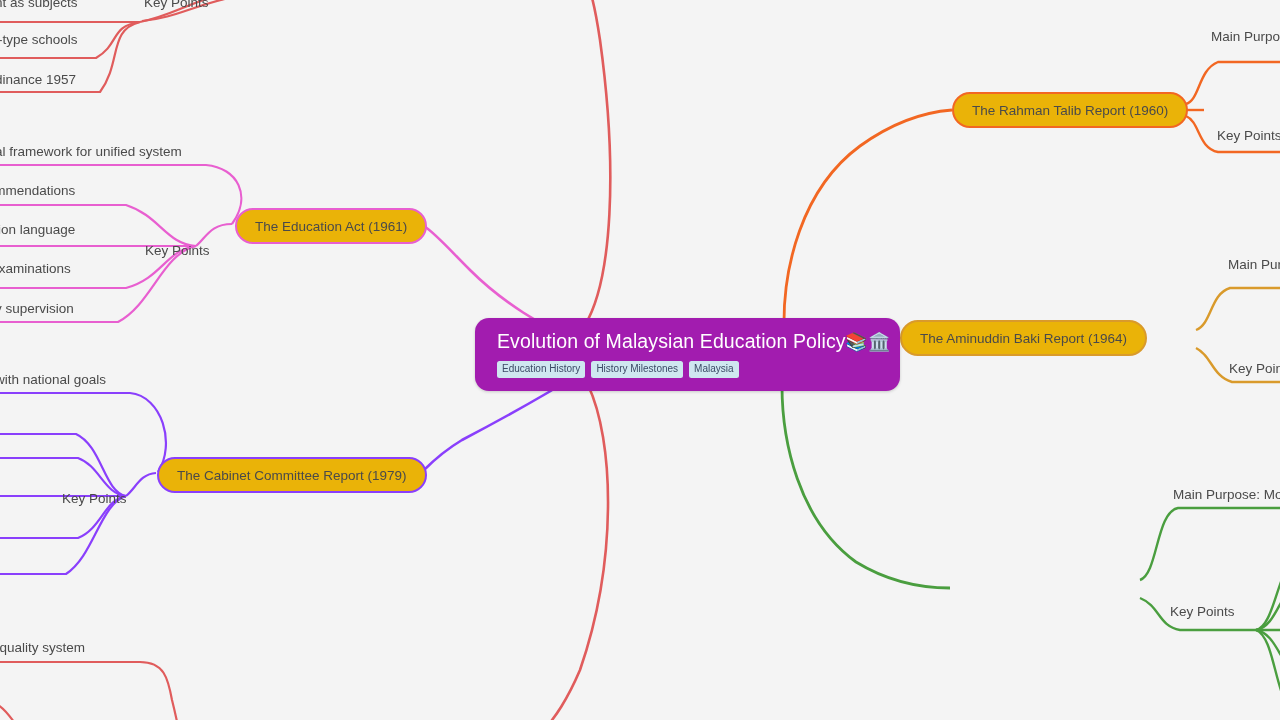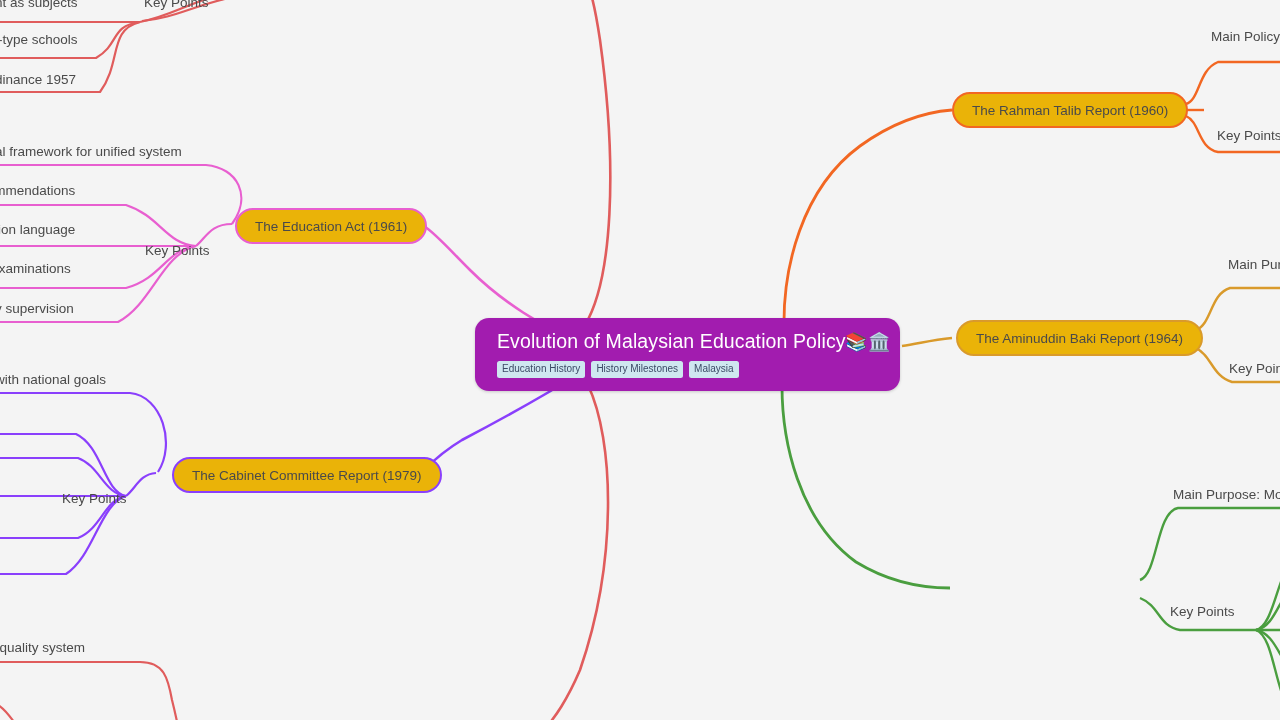--- a/index.html
+++ b/index.html
@@ -162,30 +162,30 @@
   <div class="label" style="left:144px; top:-4px;">Key Points</div>
 
   <div class="node" style="left:235px; top:208px; border-color:#e85fd0;">The Education Act (1961)</div>
   <div class="label" style="left:145px; top:244px;">Key Points</div>
   <div class="label leaf" style="left:-20px; top:145px;">egal framework for unified system</div>
   <div class="label leaf" style="left:-20px; top:184px;">commendations</div>
   <div class="label leaf" style="left:-20px; top:223px;">uction language</div>
   <div class="label leaf" style="left:-20px; top:262px;">d examinations</div>
   <div class="label leaf" style="left:-20px; top:302px;">stry supervision</div>
 
-  <div class="node" style="left:172px; top:457px; border-color:#8a3ffc;text-align:center;">The Cabinet Committee Report (1979)</div>
+  <div class="node" style="left:157px; top:457px; border-color:#8a3ffc;text-align:center;">The Cabinet Committee Report (1979)</div>
   <div class="label" style="left:62px; top:492px;">Key Points</div>
   <div class="label leaf" style="left:-20px; top:373px;">nt with national goals</div>
 
   <div class="label leaf" style="left:-20px; top:641px;">gh-quality system</div>
 
   <div class="node" style="left:952px; top:92px; border-color:#f26722;">The Rahman Talib Report (1960)</div>
-  <div class="label" style="left:1211px; top:30px;">Main Policy</div>
+  <div class="label" style="left:1211px; top:30px;">Main Purpo</div>
   <div class="label" style="left:1217px; top:129px;">Key Points</div>
 
-  <div class="node" style="left:956px; top:320px; border-color:#d99a2b;">The Aminuddin Baki Report (1964)</div>
+  <div class="node" style="left:900px; top:320px; border-color:#d99a2b;">The Aminuddin Baki Report (1964)</div>
   <div class="label" style="left:1228px; top:258px;">Main Pur</div>
   <div class="label" style="left:1229px; top:362px;">Key Poin</div>
 
   <div class="label" style="left:1173px; top:488px;">Main Purpose: Mo</div>
   <div class="label" style="left:1170px; top:605px;">Key Points</div>
 
 </div>
 
 </body></html>

